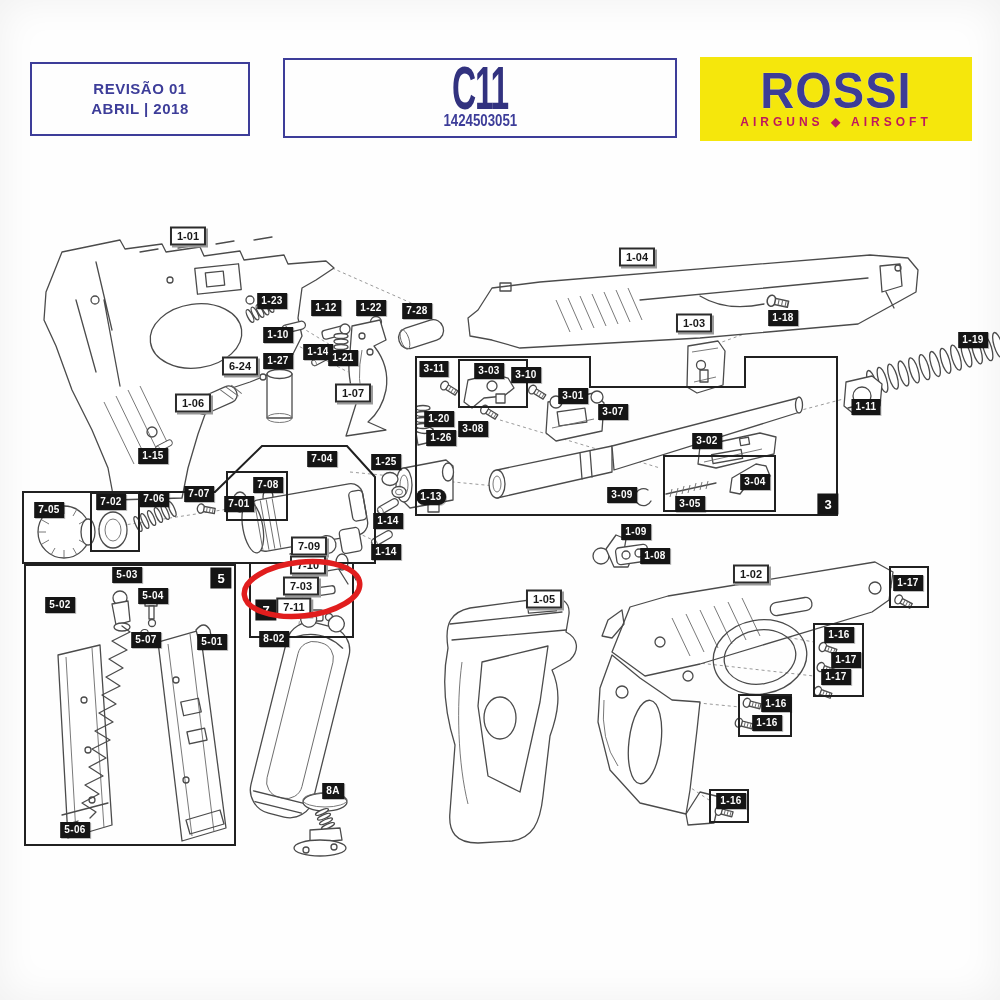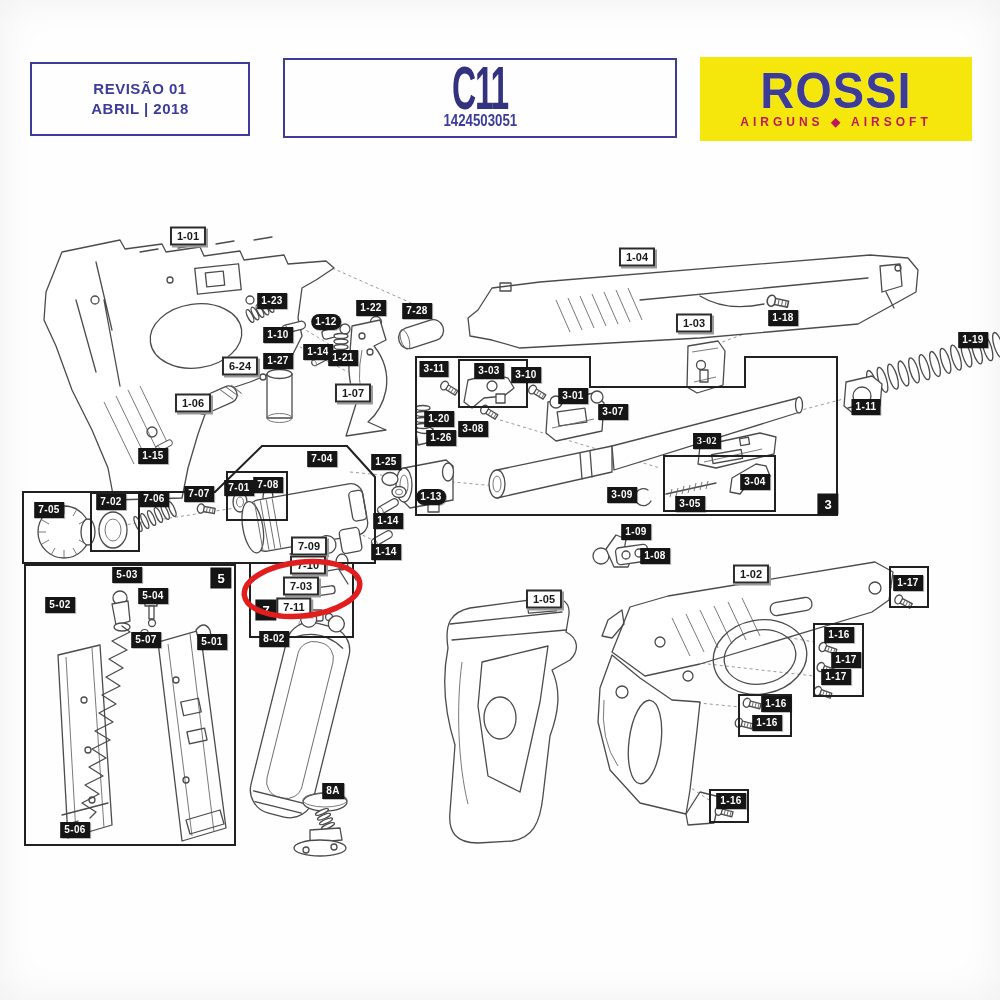--- a/index.html
+++ b/index.html
@@ -425,21 +425,21 @@
       <rect class="gbox" x="890" y="567" width="38" height="40"></rect>
       <rect class="gbox" x="814" y="624" width="49" height="72"></rect>
       <rect class="gbox" x="739" y="695" width="52" height="41"></rect>
       <rect class="gbox" x="710" y="790" width="38" height="32"></rect>
     </g>
   </svg>
 
   <div id="labels-layer">
       <div class="lbl light" style="left: 188px; top: 236px;">1-01</div>
       <div class="lbl dark" style="left: 272px; top: 301px;">1-23</div>
-      <div class="lbl dark" style="left: 326px; top: 322px; border-radius: 8px;">1-12</div>
+      <div class="lbl dark" style="left: 326px; top: 308px;">1-12</div>
       <div class="lbl dark" style="left: 371px; top: 308px;">1-22</div>
       <div class="lbl dark" style="left: 417px; top: 311px;">7-28</div>
       <div class="lbl dark" style="left: 278px; top: 335px;">1-10</div>
       <div class="lbl dark" style="left: 318px; top: 352px;">1-14</div>
       <div class="lbl dark" style="left: 343px; top: 358px;">1-21</div>
       <div class="lbl light" style="left: 240px; top: 366px;">6-24</div>
       <div class="lbl dark" style="left: 278px; top: 361px;">1-27</div>
       <div class="lbl light" style="left: 193px; top: 403px;">1-06</div>
       <div class="lbl dark" style="left: 153px; top: 456px;">1-15</div>
       <div class="lbl light" style="left: 353px; top: 393px;">1-07</div>
@@ -449,33 +449,33 @@
       <div class="lbl dark" style="left: 973px; top: 340px;">1-19</div>
       <div class="lbl dark" style="left: 866px; top: 407px;">1-11</div>
       <div class="lbl dark" style="left: 434px; top: 369px;">3-11</div>
       <div class="lbl dark" style="left: 489px; top: 371px;">3-03</div>
       <div class="lbl dark" style="left: 526px; top: 375px;">3-10</div>
       <div class="lbl dark" style="left: 573px; top: 396px;">3-01</div>
       <div class="lbl dark" style="left: 473px; top: 429px;">3-08</div>
       <div class="lbl dark" style="left: 439px; top: 419px;">1-20</div>
       <div class="lbl dark" style="left: 441px; top: 438px;">1-26</div>
       <div class="lbl dark" style="left: 613px; top: 412px;">3-07</div>
-      <div class="lbl dark" style="left: 707px; top: 441px; font-family: Liberation Serif, serif;">3-02</div>
+      <div class="lbl dark" style="left: 707px; top: 441px;">3-02</div>
       <div class="lbl dark" style="left: 622px; top: 495px;">3-09</div>
       <div class="lbl dark" style="left: 755px; top: 482px;">3-04</div>
       <div class="lbl dark" style="left: 690px; top: 504px;">3-05</div>
       <div class="lbl badge" style="left: 828px; top: 504px;">3</div>
       <div class="lbl dark" style="left: 431px; top: 497px; border-radius: 8px;">1-13</div>
       <div class="lbl dark" style="left: 386px; top: 462px;">1-25</div>
       <div class="lbl dark" style="left: 322px; top: 459px;">7-04</div>
       <div class="lbl dark" style="left: 49px; top: 510px;">7-05</div>
       <div class="lbl dark" style="left: 111px; top: 502px;">7-02</div>
       <div class="lbl dark" style="left: 154px; top: 499px;">7-06</div>
       <div class="lbl dark" style="left: 199px; top: 494px;">7-07</div>
-      <div class="lbl dark" style="left: 239px; top: 488px;">7-01</div>
+      <div class="lbl dark" style="left: 239px; top: 504px;">7-01</div>
       <div class="lbl dark" style="left: 268px; top: 485px;">7-08</div>
       <div class="lbl dark" style="left: 388px; top: 521px;">1-14</div>
       <div class="lbl dark" style="left: 386px; top: 552px;">1-14</div>
       <div class="lbl light" style="left: 309px; top: 546px;">7-09</div>
       <div class="lbl light" style="left: 308px; top: 565px;">7-10</div>
       <div class="lbl light" style="left: 301px; top: 586px;">7-03</div>
       <div class="lbl light" style="left: 294px; top: 607px;">7-11</div>
       <div class="lbl badge" style="left: 266px; top: 610px;">7</div>
       <div class="lbl dark" style="left: 127px; top: 575px;">5-03</div>
       <div class="lbl dark" style="left: 60px; top: 605px; text-align: right;">5-02</div>

